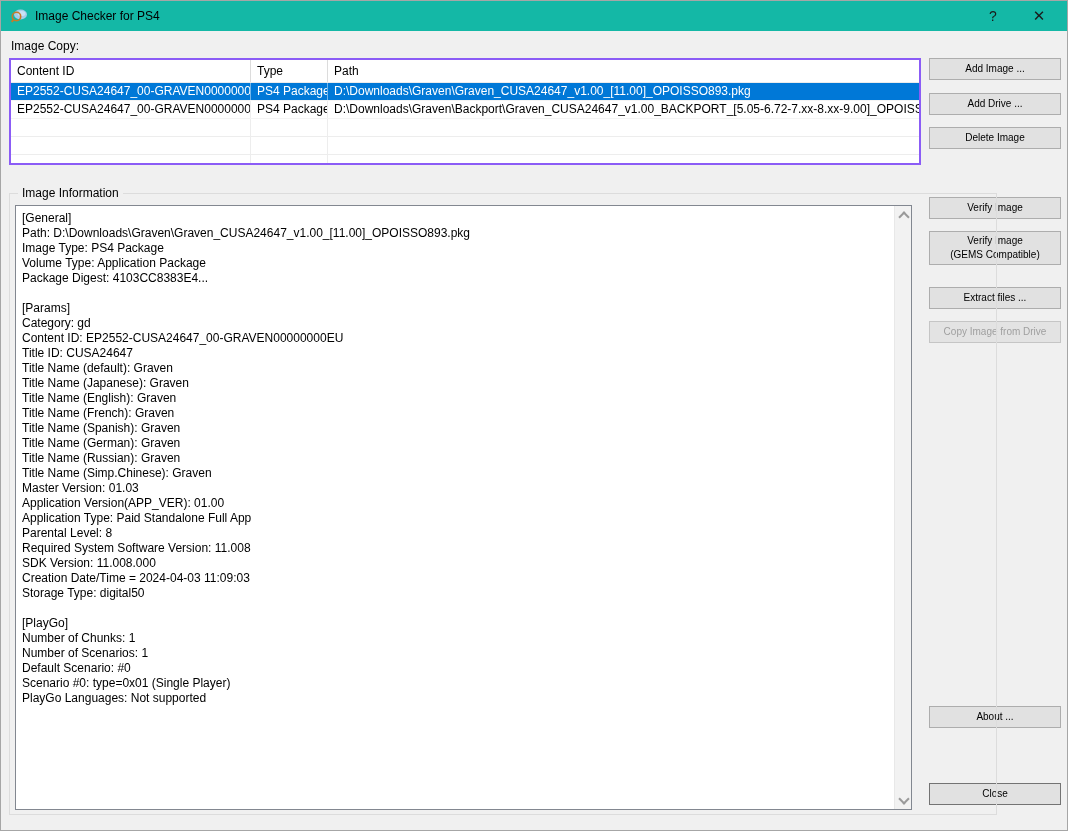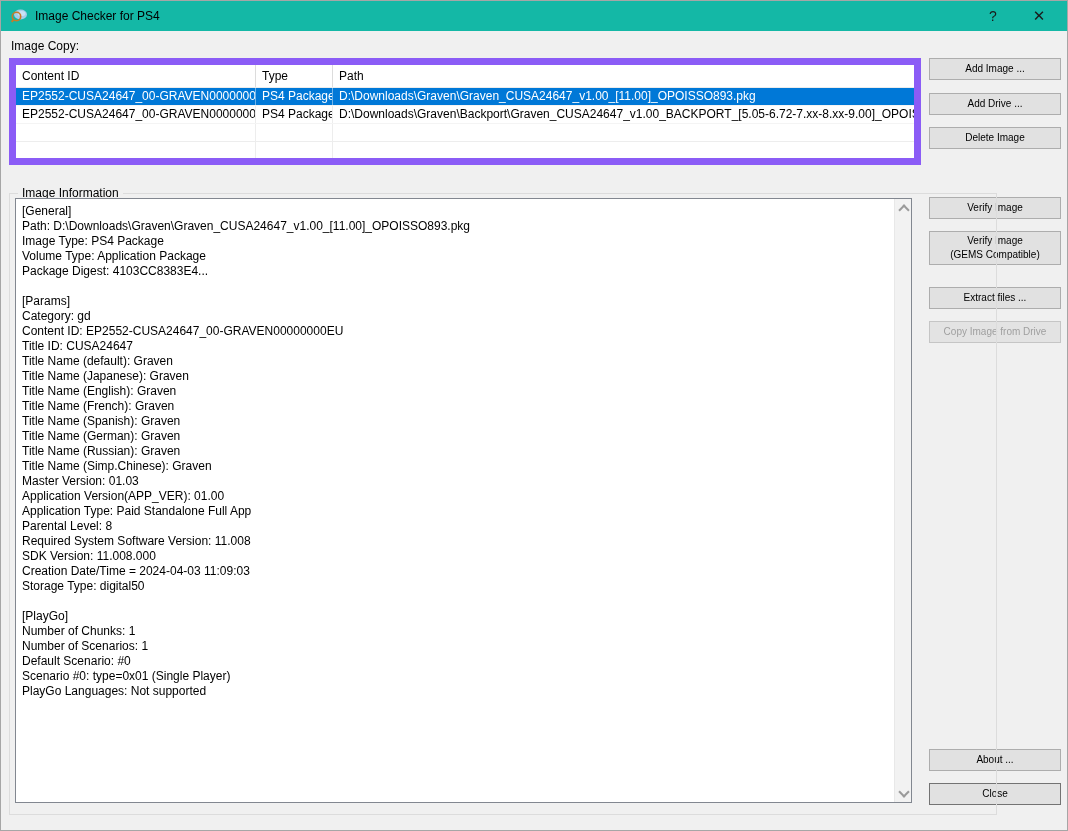--- a/index.html
+++ b/index.html
@@ -24,21 +24,21 @@
   }
   .tb-help { right:52px; }
   .tb-close { right:6px; font-size:15px; }
   
   .client { position:absolute; left:0; top:30px; right:0; bottom:0; background:#f0f0f0; }
   .static-label { position:absolute; color:#000; }
   .image-list-label { left:10px; top:8px; }
   
   .listview {
     position:absolute; left:8px; top:27px; width:912px; height:107px;
-    background:#ffffff; border:7px solid #8b5cf6; box-sizing:border-box; overflow:hidden;
+    background:#ffffff; border:2px solid #8b5cf6; box-sizing:border-box; overflow:hidden;
   }
   .lv-header { display:flex; height:22px; border-bottom:1px solid #ececec; background:#ffffff; }
   .lv-header .col {
     box-sizing:border-box; padding:4px 0 0 6px; border-right:1px solid #dcdcdc;
     white-space:nowrap; overflow:hidden;
   }
   .col-id { width:240px; flex:0 0 240px; }
   .col-type { width:77px; flex:0 0 77px; }
   .col-path { flex:1 1 auto; border-right:none !important; }
   .lv-row { display:flex; height:17px; line-height:16px; }
@@ -62,21 +62,21 @@
   
   .groupbox {
     position:absolute; left:8px; top:162px; width:988px; height:622px;
     border:1px solid #dcdcdc; box-sizing:border-box;
   }
   .gb-label {
     position:absolute; left:8px; top:-8px; background:#f0f0f0; padding:0 4px; color:#000;
   }
   
   .infobox {
-    position:absolute; left:5px; top:4px; width:897px; height:605px;
+    position:absolute; left:5px; top:11px; width:897px; height:605px;
     background:#ffffff; border:1px solid #828790; box-sizing:border-box; overflow:hidden;
   }
   .info-text {
     position:absolute; left:0; top:0; right:17px; bottom:0;
     padding:5px 6px; white-space:pre-wrap; line-height:15px; font-size:12px; color:#000;
     overflow:hidden;
   }
   .scrollbar {
     position:absolute; top:0; right:0; width:17px; bottom:0; background:#f2f2f2;
     border-left:1px solid #e8e8e8; box-sizing:border-box;
@@ -151,21 +151,21 @@
     <button class="btn" style="top:96px">Delete Image</button>
 
     <button class="btn" style="top:166px">Verify Image</button>
     <button class="btn two-line" style="top:200px">
       <span>Verify Image</span><br>
       <span>(GEMS Compatible)</span>
     </button>
     <button class="btn" style="top:256px">Extract files ...</button>
     <button class="btn disabled" style="top:290px" aria-disabled="true">Copy Image from Drive</button>
 
-    <button class="btn" style="top:718px">About ...</button>
+    <button class="btn" style="top:675px">About ...</button>
     <button class="btn default-btn" style="top:752px">Close</button>
 
     <div class="groupbox">
       <span class="gb-label">Image Information</span>
       <div class="infobox">
         <div class="info-text">[General]
 Path: D:\Downloads\Graven\Graven_CUSA24647_v1.00_[11.00]_OPOISSO893.pkg
 Image Type: PS4 Package
 Volume Type: Application Package
 Package Digest: 4103CC8383E4...

